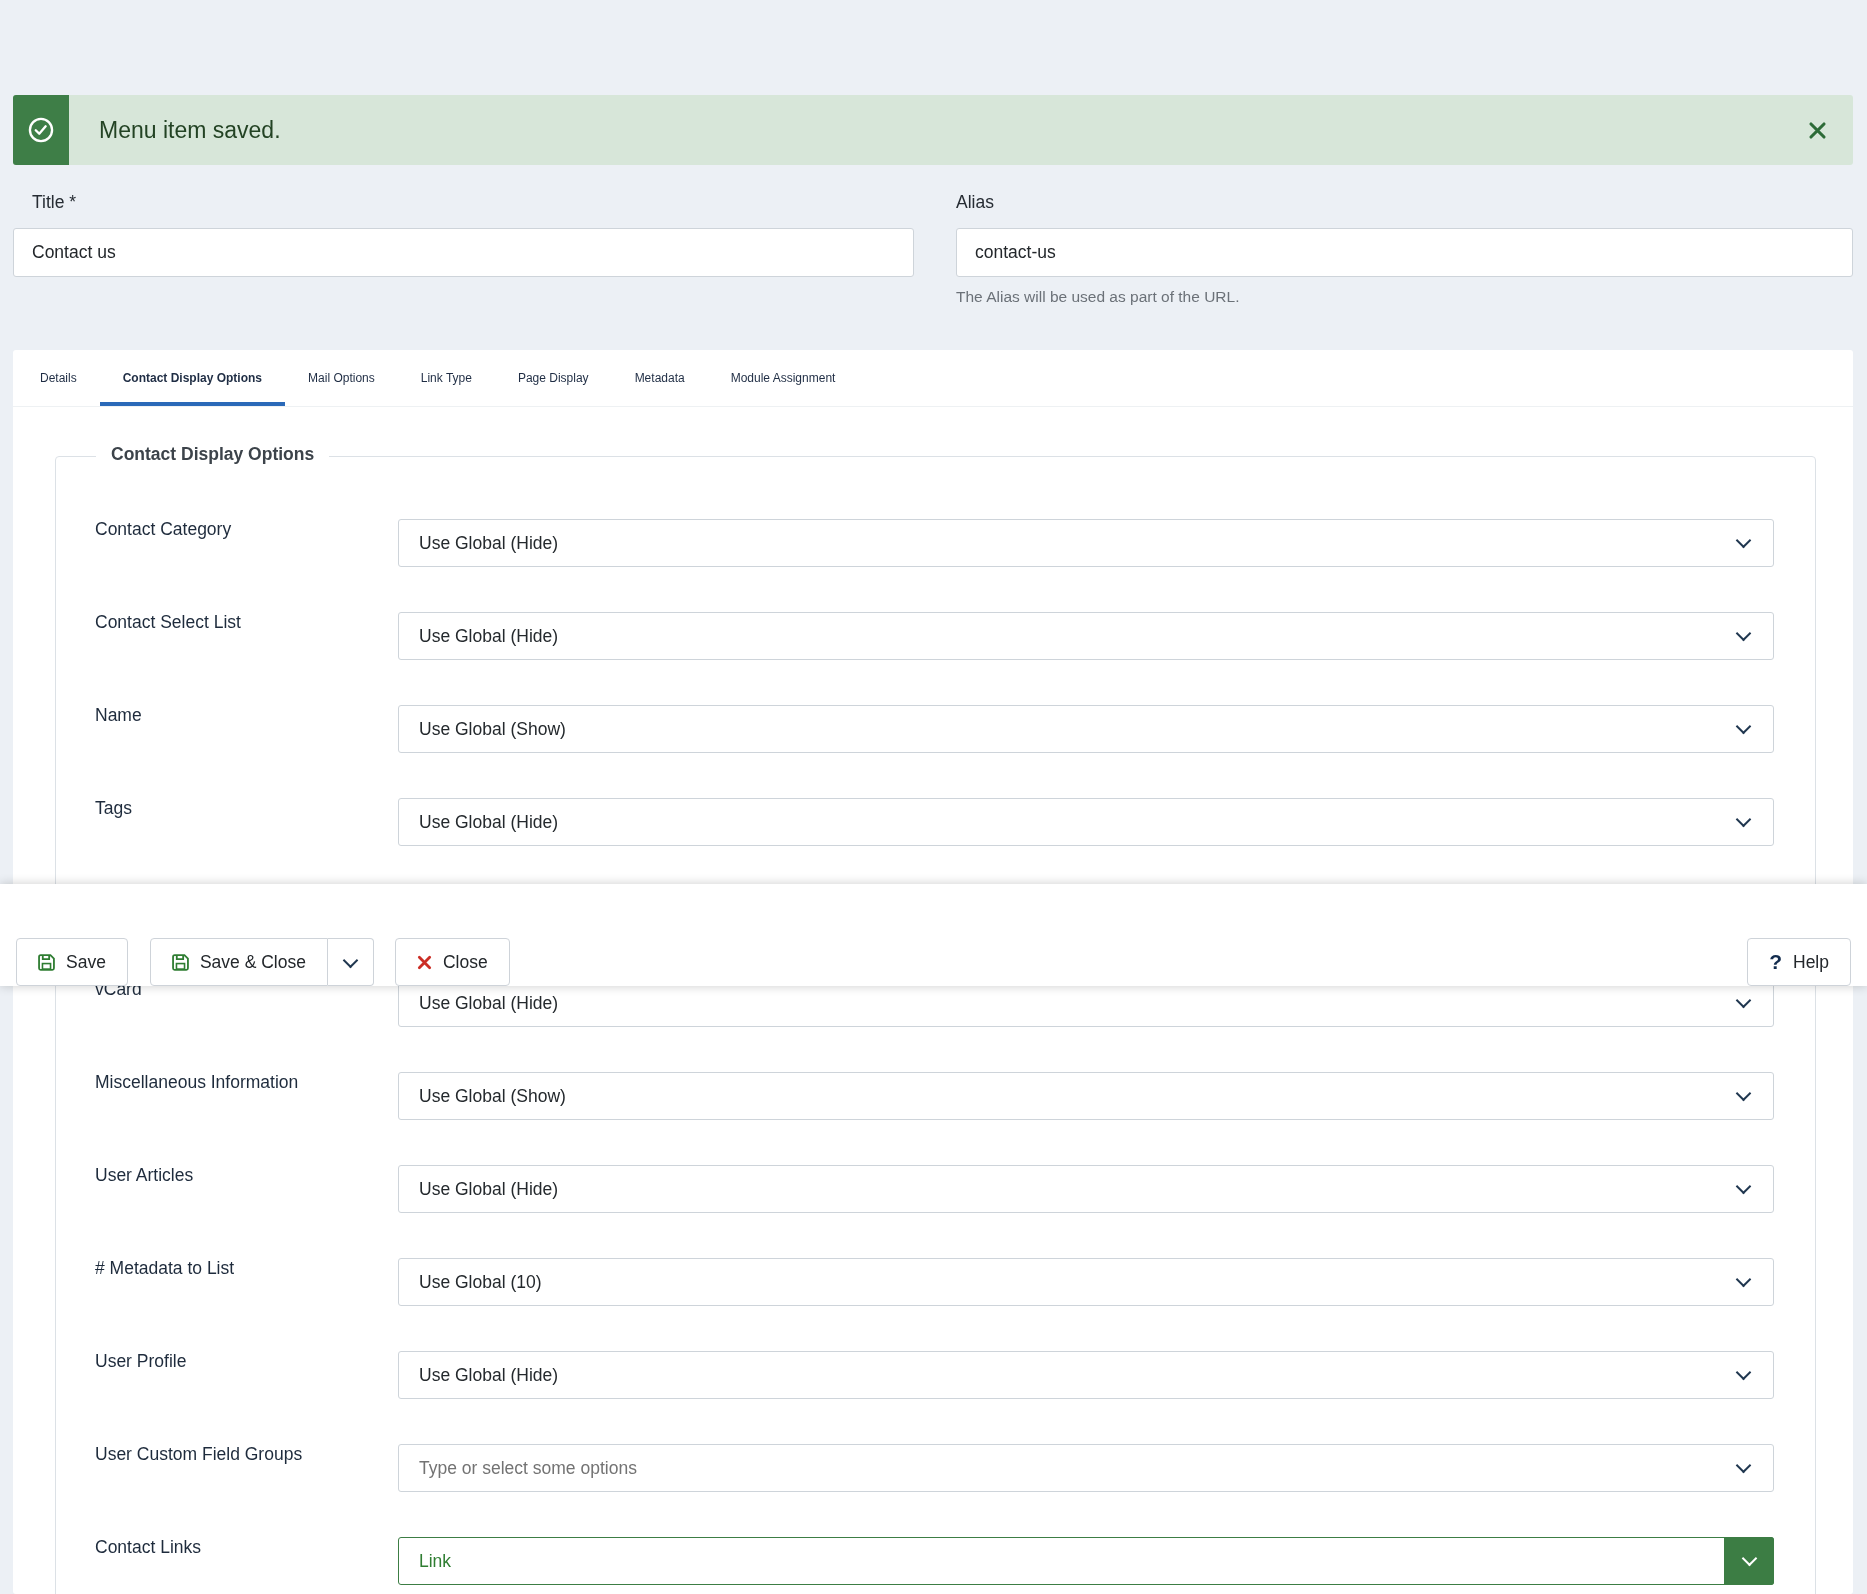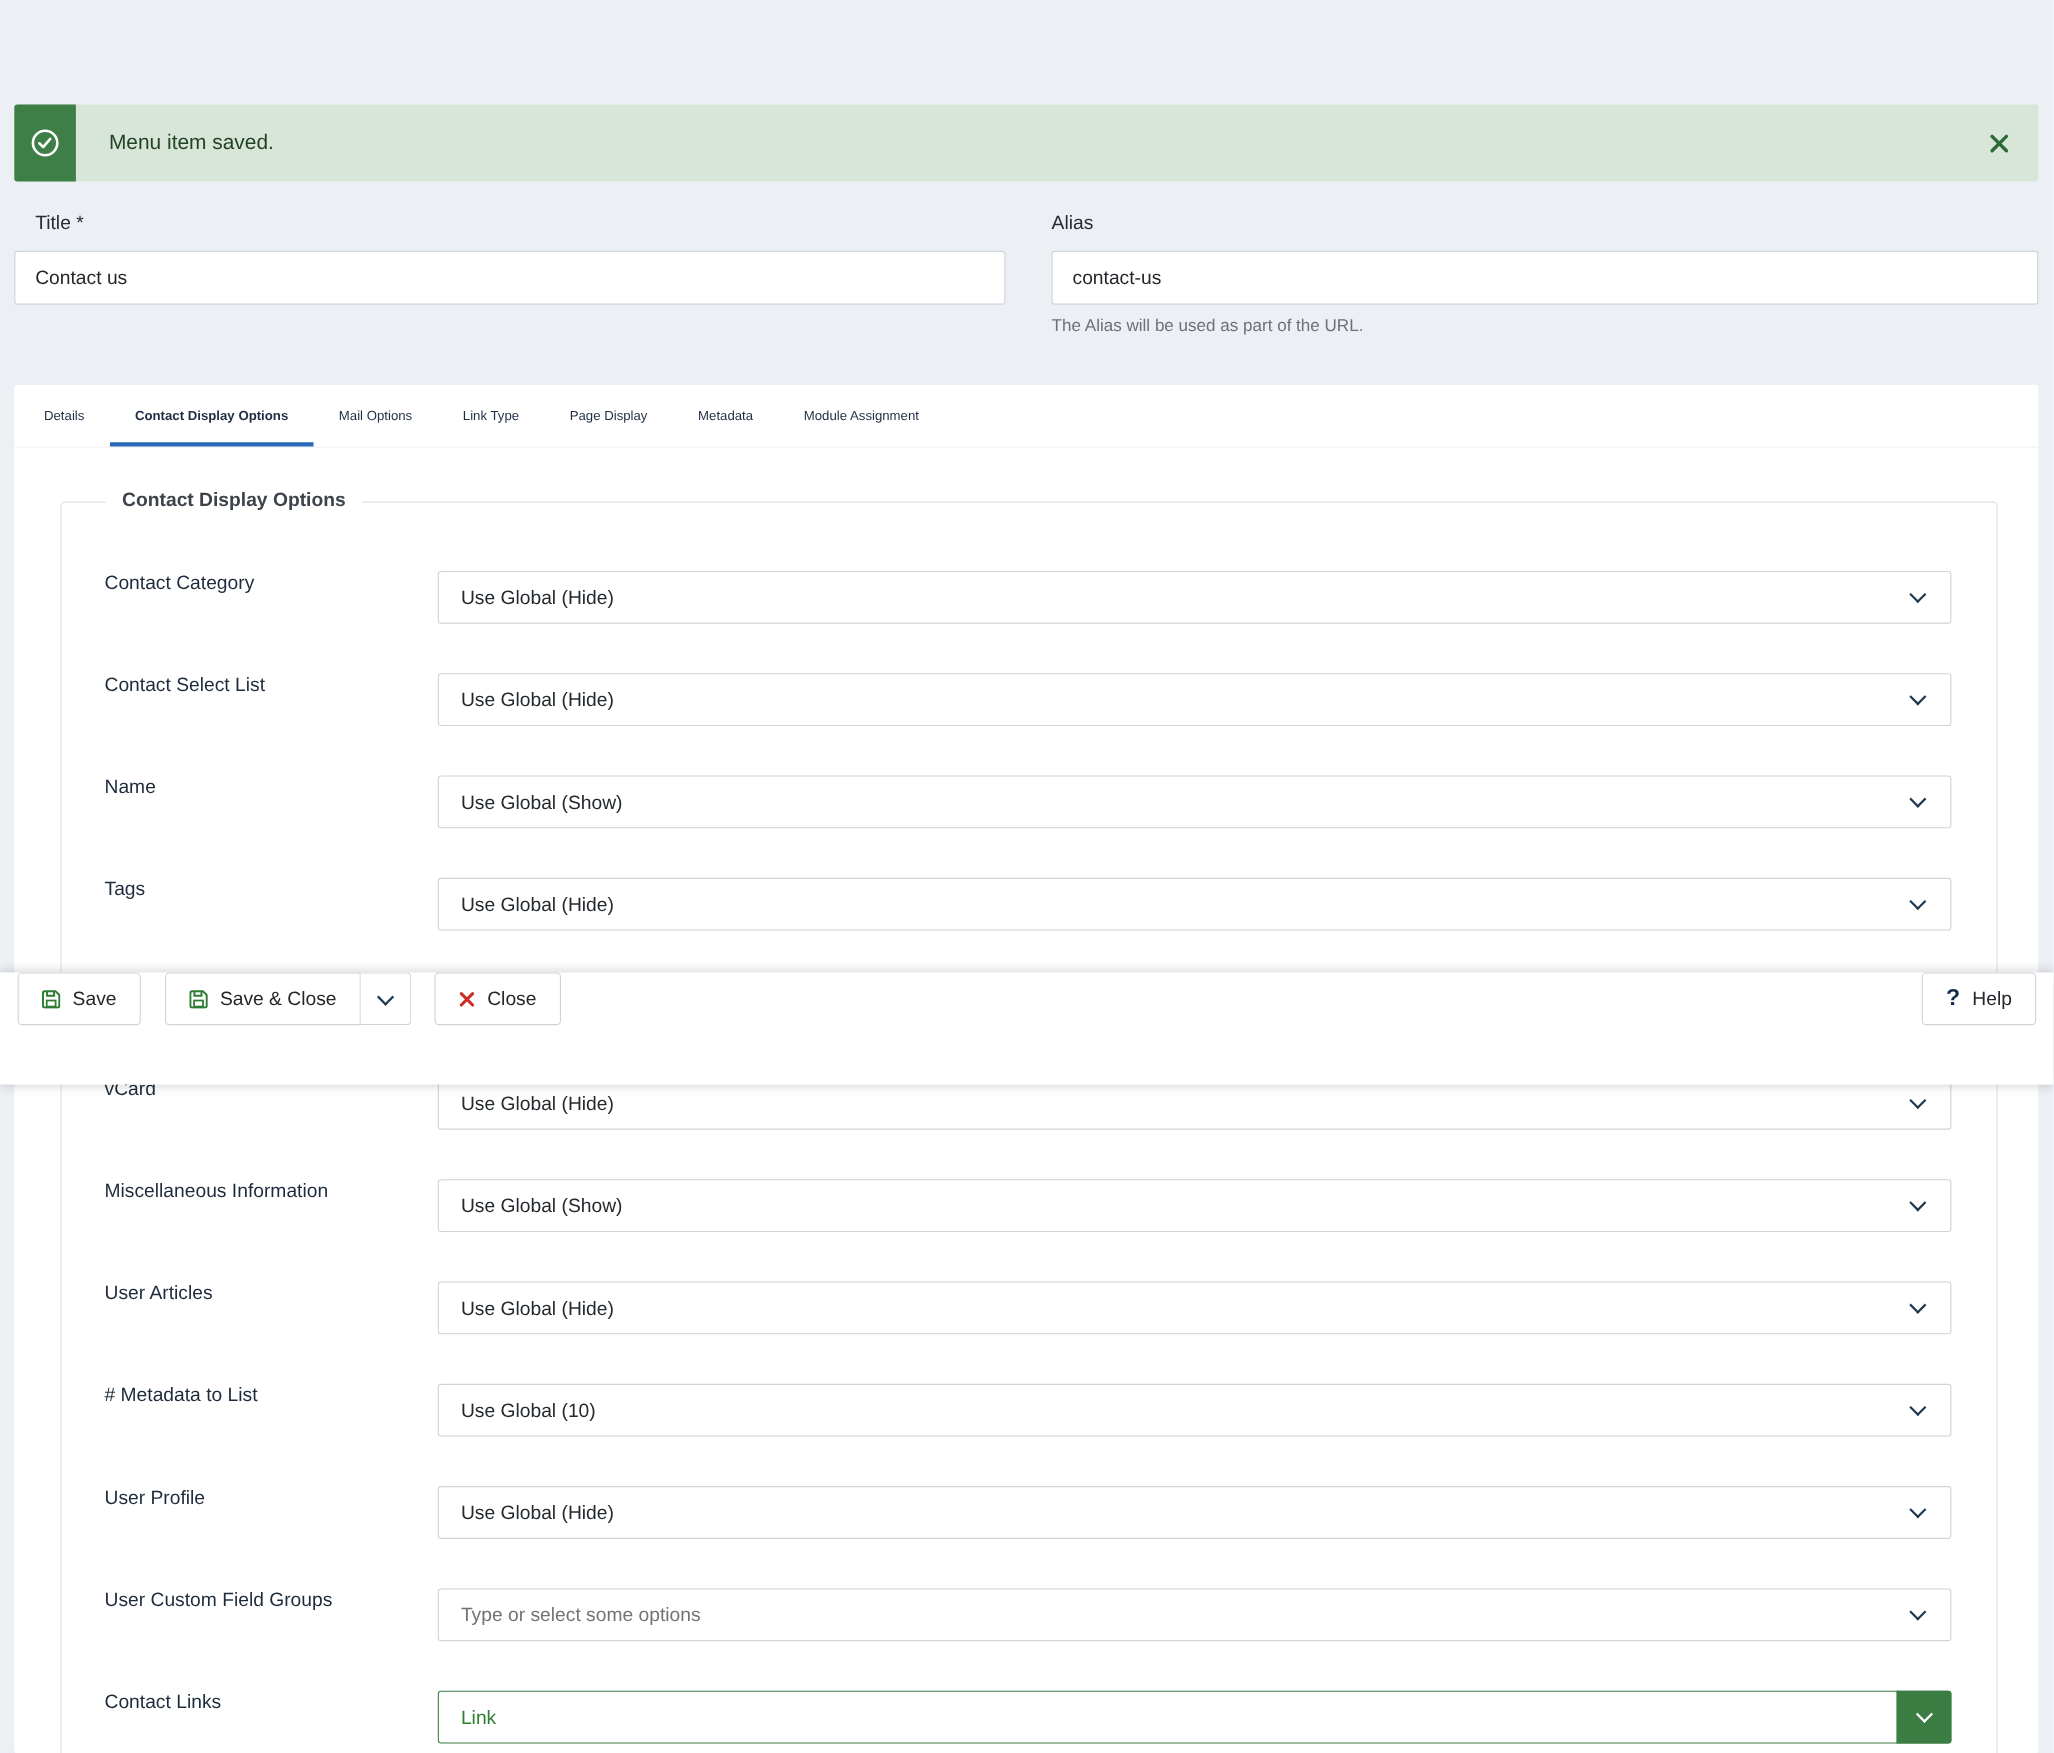--- a/index.html
+++ b/index.html
@@ -14,21 +14,21 @@
 
   
   .alert {
     position:absolute; left:13px; top:95px; width:1840px; height:70px;
     background:#d7e6d9; border-radius:3px; display:flex; align-items:center;
   }
   .alert-iconbox {
     width:56px; height:70px; background:#3e7e47; border-radius:3px 0 0 3px;
     display:flex; align-items:center; justify-content:center; flex:none;
   }
-  .alert-msg { margin-left:30px; font-size:19px; color:#234324; }
+  .alert-msg { margin-left:30px; font-size:23px; color:#234324; }
   .alert-close { margin-left:auto; margin-right:26px; cursor:pointer; display:flex; }
 
   
   .hdr-label { position:absolute; font-size:17.5px; color:#262c33; }
   .lbl-title { left:32px;  top:192px; }
   .lbl-alias { left:956px; top:192px; }
   .hdr-input {
     position:absolute; top:228px; height:49px; background:#fff;
     border:1px solid #ced4da; border-radius:3px; padding:0 18px;
     font-size:17.5px; color:#23272b; font-family:"Liberation Sans", sans-serif;
@@ -82,21 +82,21 @@
     display:flex; align-items:center; justify-content:center;
   }
   .chev-box .chev { border-color:#fff; margin-top:-5px; }
 
   .toolbar-gap { height:88px; }
 
   
   .toolbar {
     position:absolute; left:0; top:884px; width:1867px; height:102px;
     background:#fff; box-shadow:0 0 10px rgba(0,0,0,0.20);
-    display:flex; align-items:flex-start; padding:0 16px; z-index:10;
+    display:flex; align-items:flex-end; padding:0 16px; z-index:10;
   }
   .btn {
     display:flex; align-items:center; gap:11px; height:48px; padding:0 21px;
     background:#fff; border:1px solid #ced3d9; border-radius:4px;
     font-size:17.5px; color:#23272b; cursor:pointer; white-space:nowrap;
   }
   .btn-group { display:flex; margin-left:22px; }
   .btn-group .btn-main { border-radius:4px 0 0 4px; }
   .btn-caret {
     width:46px; padding:0; justify-content:center;

